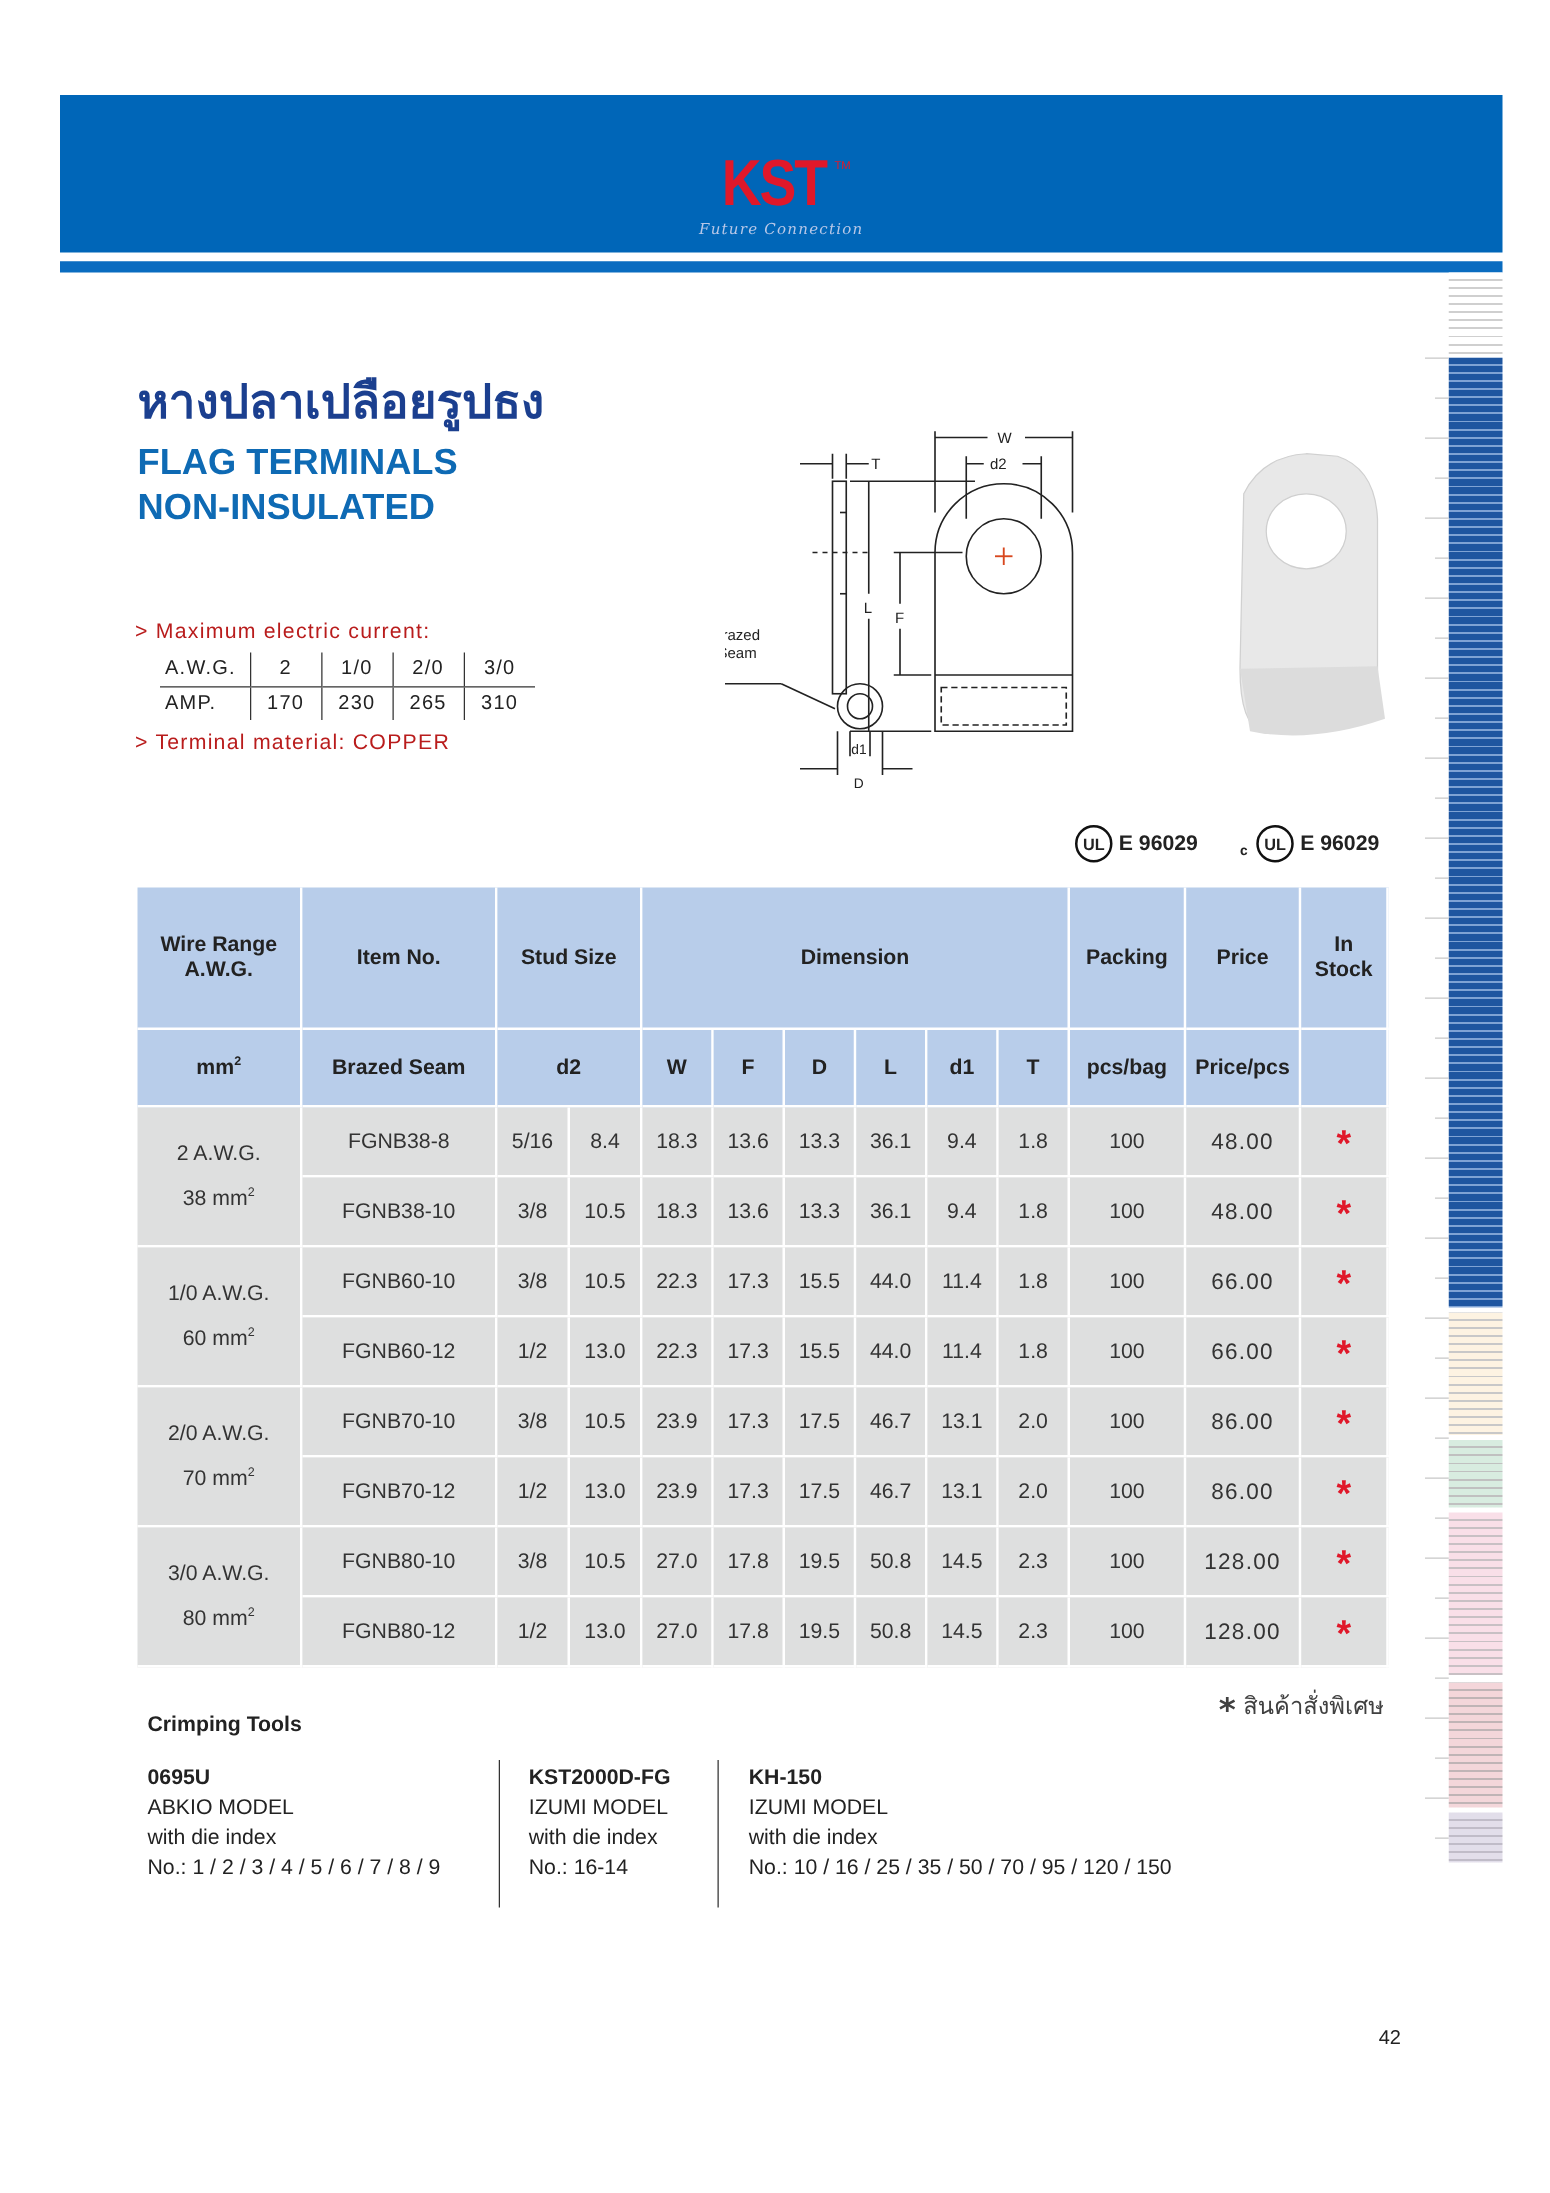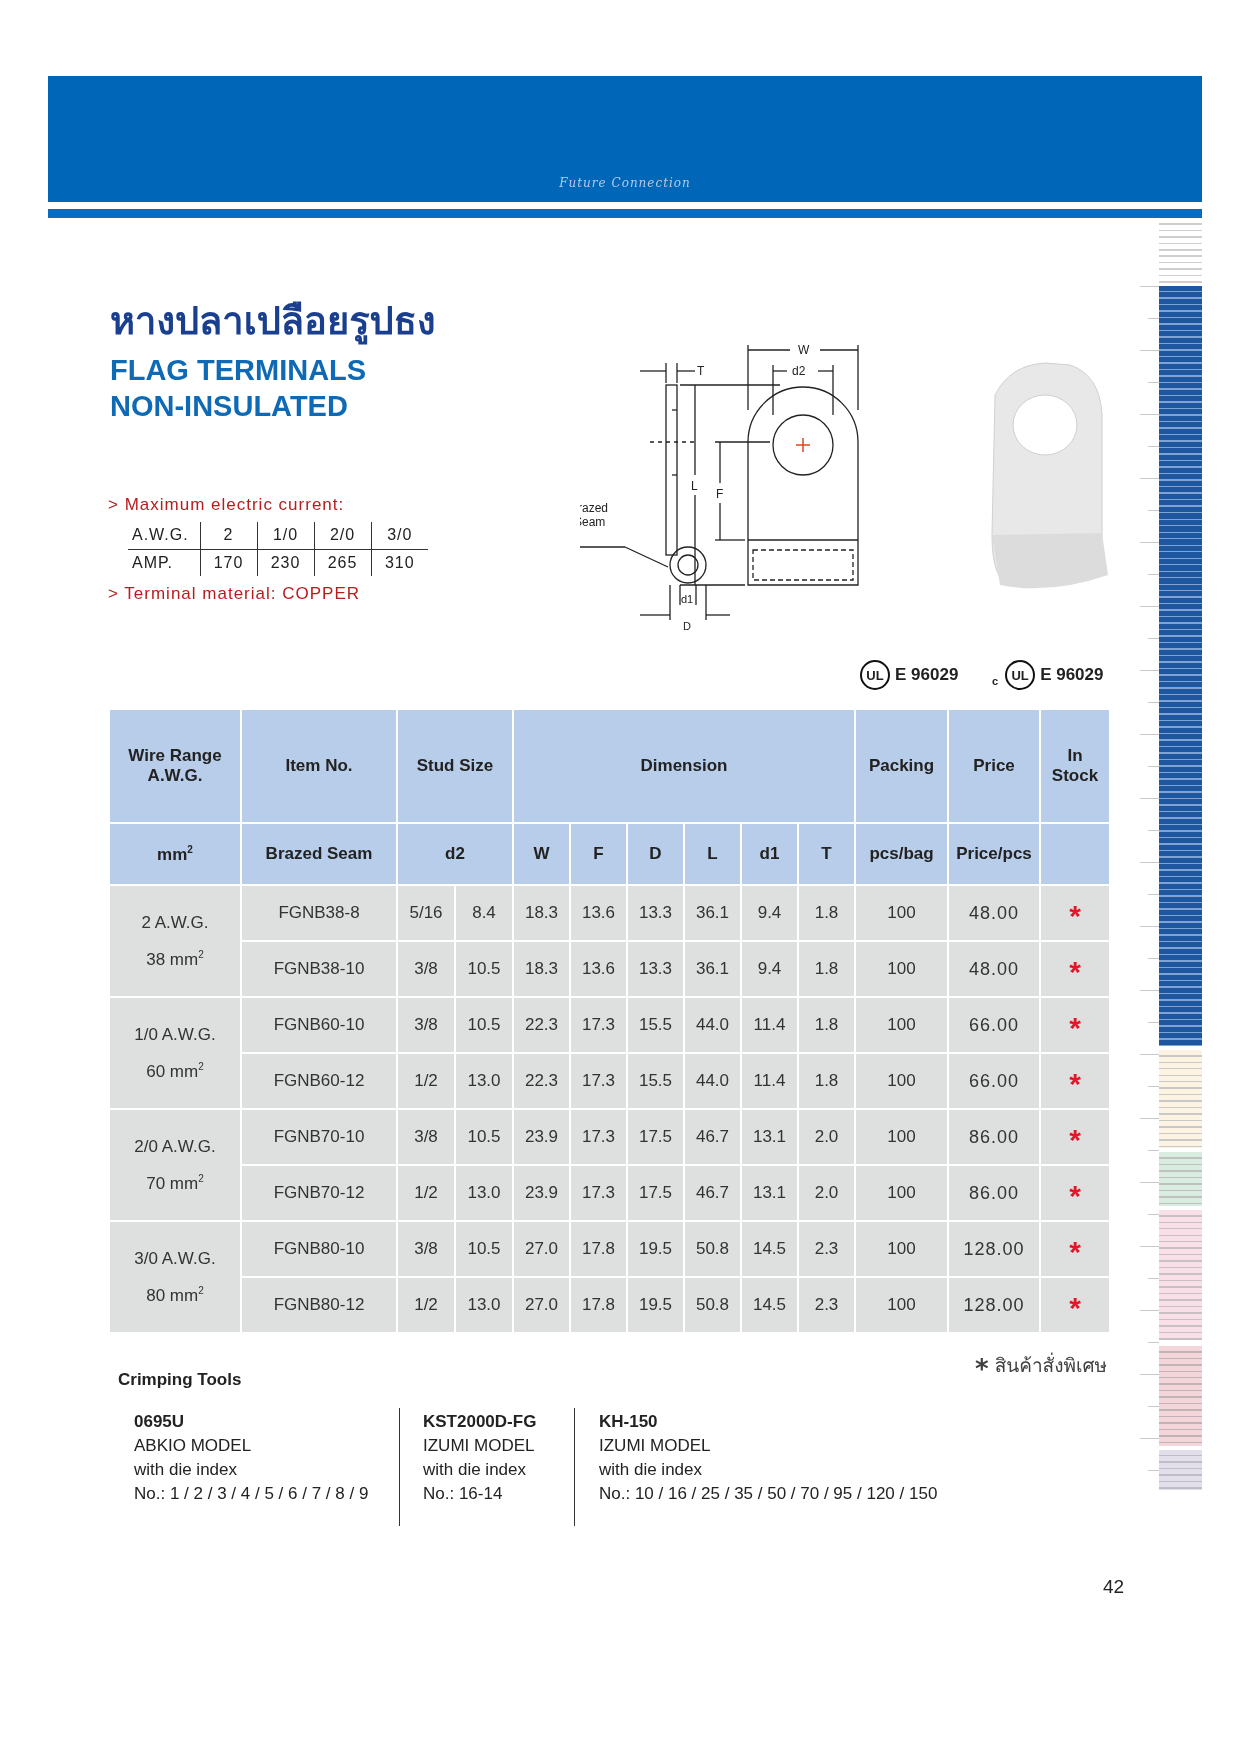--- a/index.html
+++ b/index.html
@@ -54,26 +54,29 @@
 
   .special { position: absolute; left: 975px; top: 1348px; font-family: "DejaVu Sans", sans-serif; font-size: 19px; color: #404040; }
   .special .s { font-size: 26px; font-weight: bold; position: relative; top: 6px; }
 
   
   .ct-title { position: absolute; left: 118px; top: 1370px; font-weight: bold; font-size: 17px; }
   .tool { position: absolute; top: 1410px; font-size: 17px; line-height: 24px; }
   .tool .name { font-weight: bold; }
   .tool-div { position: absolute; top: 1408px; width: 1px; height: 118px; background: #333; }
 
-  .page-no { position: absolute; left: 1103px; top: 1576px; font-size: 19px; }
+  .page-no { position: absolute; left: 1103px; top: 1622px; font-size: 16px; }
 </style>
 </head>
 <body>
 
 <div class="banner">
+  <div class="logo">
+    <span class="logo-text">KST</span><span class="logo-tm">TM</span>
+  </div>
   <div class="logo-tag">Future Connection</div>
 </div>
 <div class="banner-rule"></div>
 
 <div class="strip" id="strip">
     <div class="strip-block" style="top: 8px; height: 68px; background: repeating-linear-gradient(rgb(255, 255, 255) 0px, rgb(255, 255, 255) 5px, rgb(207, 207, 207) 5px, rgb(207, 207, 207) 6.5px);"></div>
     <div class="strip-block" style="top: 76px; height: 760px; background: repeating-linear-gradient(rgb(31, 86, 160) 0px, rgb(31, 86, 160) 5px, rgb(127, 163, 212) 5px, rgb(127, 163, 212) 6.5px);"></div>
     <div class="strip-block" style="top: 840px; height: 98px; background: repeating-linear-gradient(rgb(253, 243, 226) 0px, rgb(253, 243, 226) 5px, rgb(200, 200, 200) 5px, rgb(200, 200, 200) 6.5px);"></div>
     <div class="strip-block" style="top: 942px; height: 54px; background: repeating-linear-gradient(rgb(216, 236, 224) 0px, rgb(216, 236, 224) 5px, rgb(192, 192, 192) 5px, rgb(192, 192, 192) 6.5px);"></div>
     <div class="strip-block" style="top: 1000px; height: 130px; background: repeating-linear-gradient(rgb(249, 223, 232) 0px, rgb(249, 223, 232) 5px, rgb(200, 192, 196) 5px, rgb(200, 192, 196) 6.5px);"></div>
@@ -389,21 +392,21 @@
       </tr>
     </tbody>
 </table>
 
 <div class="special">
   <span class="s">*</span>
   <span>สินค้าสั่งพิเศษ</span>
 </div>
 
 <div class="ct-title">Crimping Tools</div>
-<div class="tool" style="left:118px;margin-left:16px;">
+<div class="tool" style="left:118px;">
   <div class="name">0695U</div>
   <div>ABKIO MODEL</div>
   <div>with die index</div>
   <div>No.: 1 / 2 / 3 / 4 / 5 / 6 / 7 / 8 / 9</div>
 </div>
 <div class="tool-div" style="left:399px;"></div>
 <div class="tool" style="left:423px;">
   <div class="name">KST2000D-FG</div>
   <div>IZUMI MODEL</div>
   <div>with die index</div>

